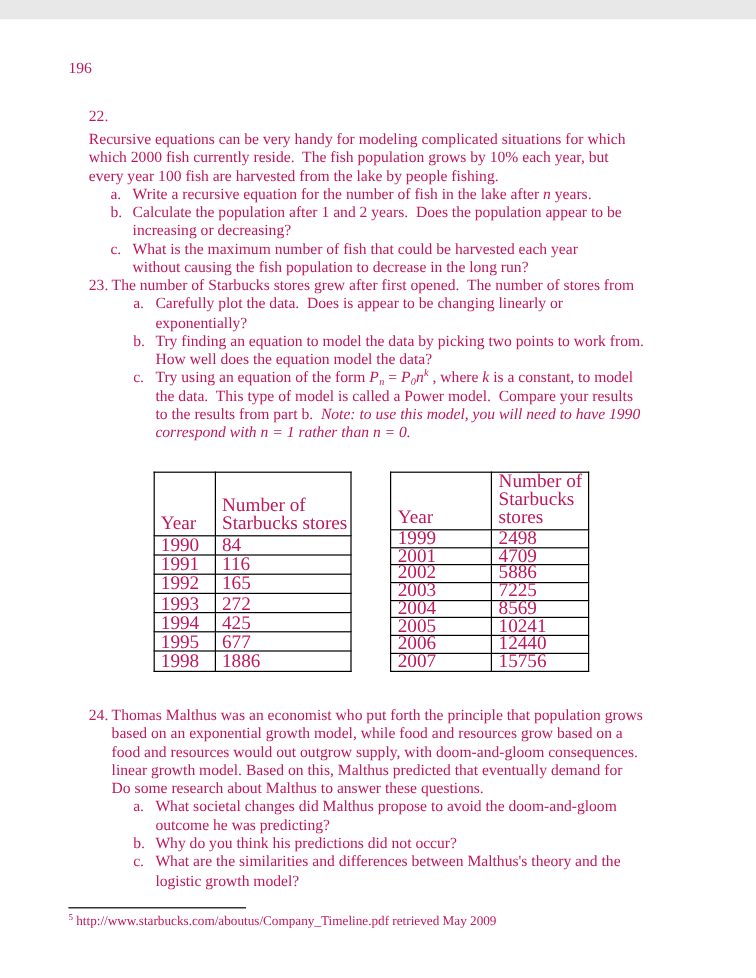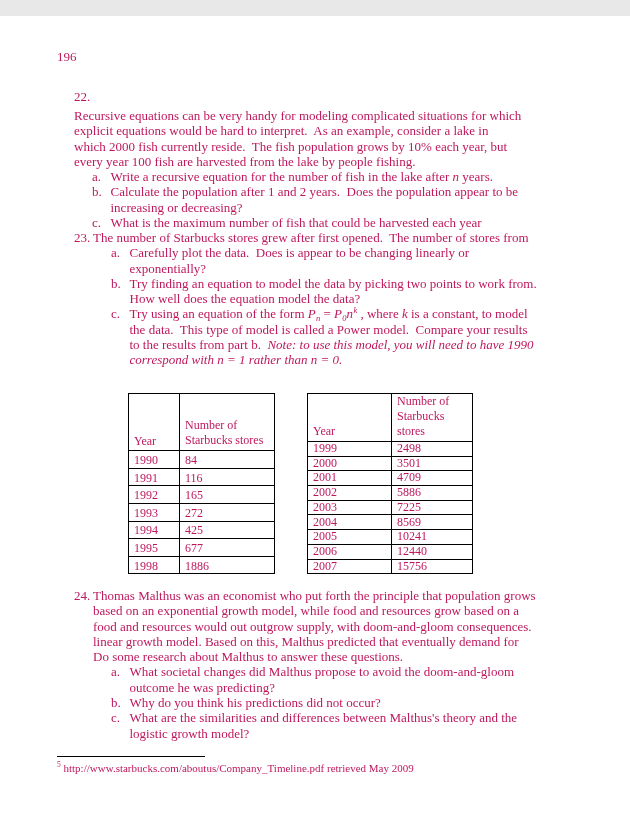--- a/index.html
+++ b/index.html
@@ -37,61 +37,61 @@
   #footnote sup { font-size: 7.5px; vertical-align: super; line-height: 0; }
 
   table.data { border-collapse: collapse; table-layout: fixed; }
   table.data td {
     border: 1px solid #000;
     padding: 0 3px 0 5px;
     height: 13.7px;
     line-height: 13.6px;
     white-space: nowrap;
     overflow: visible;
-    font-size: 12px;
+    font-size: 16px;
     vertical-align: bottom;
   }
   table.data tr.hdr td { height: 45px; vertical-align: bottom; padding-bottom: 2px; }
   .hline { line-height: 15px; white-space: nowrap; }
   #table-left  td.c1 { width: 42px; }
   #table-left  td.c2 { width: 86px; }
   #table-right td.c1 { width: 75px; }
   #table-right td.c2 { width: 72px; }
 </style>
 </head>
 <body>
 
 <div class="page">
 
   <div id="page-number">196</div>
 
   <div class="problem" id="p22">
     <div class="pnum">22.</div>
     <div class="pbody">
       <div class="line">Recursive equations can be very handy for modeling complicated situations for which</div>
-      <div class="line">explicit equations would be hard to interpret.  As an example, consider a lake in</div>
       <div class="line">which 2000 fish currently reside.  The fish population grows by 10% each year, but</div>
       <div class="line">every year 100 fish are harvested from the lake by people fishing.</div>
       <div class="item">
         <div class="ilabel">a.</div>
         <div class="ibody">
           <div class="line"><span>Write a recursive equation for the number of fish in the lake after </span><i>n</i><span> years.</span></div>
         </div>
       </div>
       <div class="item">
         <div class="ilabel">b.</div>
         <div class="ibody">
           <div class="line">Calculate the population after 1 and 2 years.  Does the population appear to be</div>
           <div class="line">increasing or decreasing?</div>
         </div>
       </div>
       <div class="item">
         <div class="ilabel">c.</div>
         <div class="ibody">
           <div class="line">What is the maximum number of fish that could be harvested each year</div>
+          <div class="line">without causing the fish population to decrease in the long run?</div>
         </div>
       </div>
     </div>
   </div>
 
   <div class="problem" id="p23">
     <div class="pnum">23.</div>
     <div class="pbody">
       <div class="line">The number of Starbucks stores grew after first opened.  The number of stores from</div>
       <div class="item">
@@ -169,24 +169,20 @@
           <div class="hline">Number of</div>
           <div class="hline">Starbucks</div>
           <div class="hline">stores</div>
         </td>
       </tr>
       <tr>
             <td class="c1">1999</td>
             <td class="c2">2498</td>
           </tr>
       <tr>
-            <td class="c1">2000</td>
-            <td class="c2">3501</td>
-          </tr>
-      <tr>
             <td class="c1">2001</td>
             <td class="c2">4709</td>
           </tr>
       <tr>
             <td class="c1">2002</td>
             <td class="c2">5886</td>
           </tr>
       <tr>
             <td class="c1">2003</td>
             <td class="c2">7225</td>

